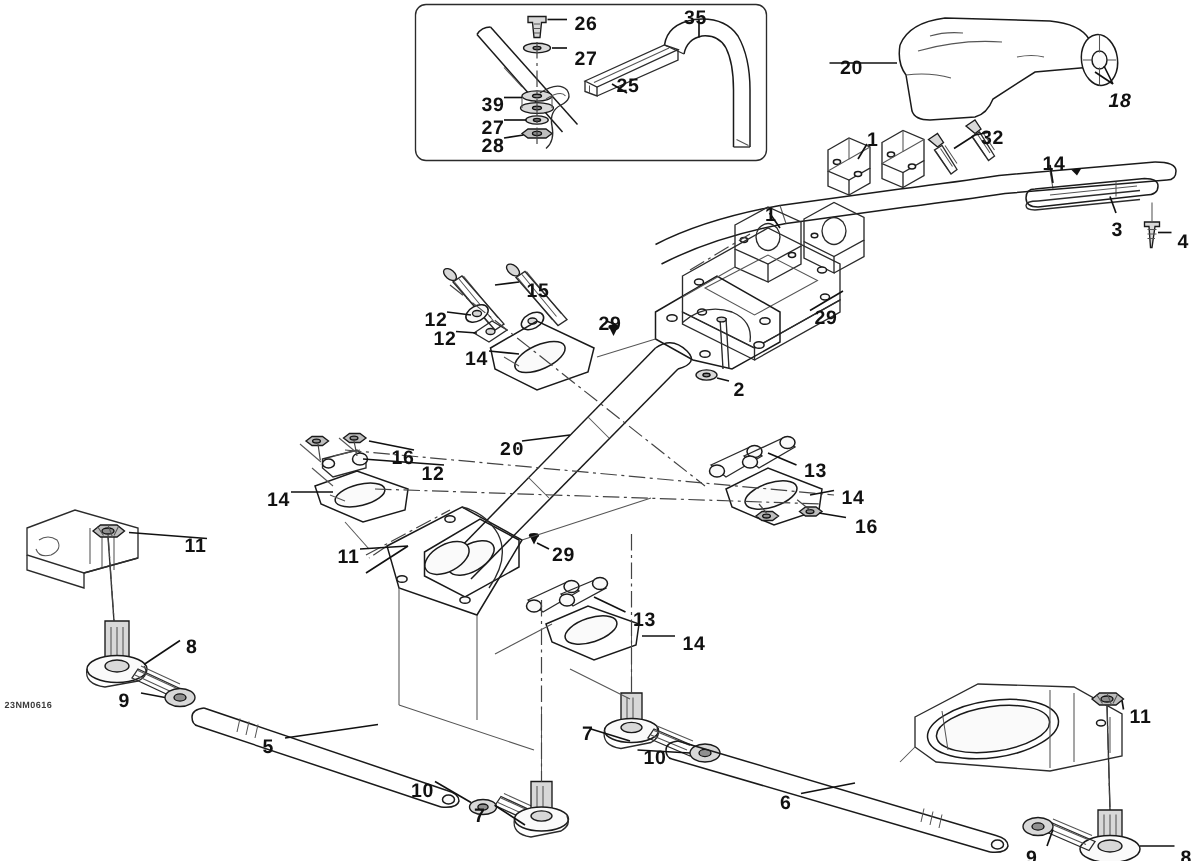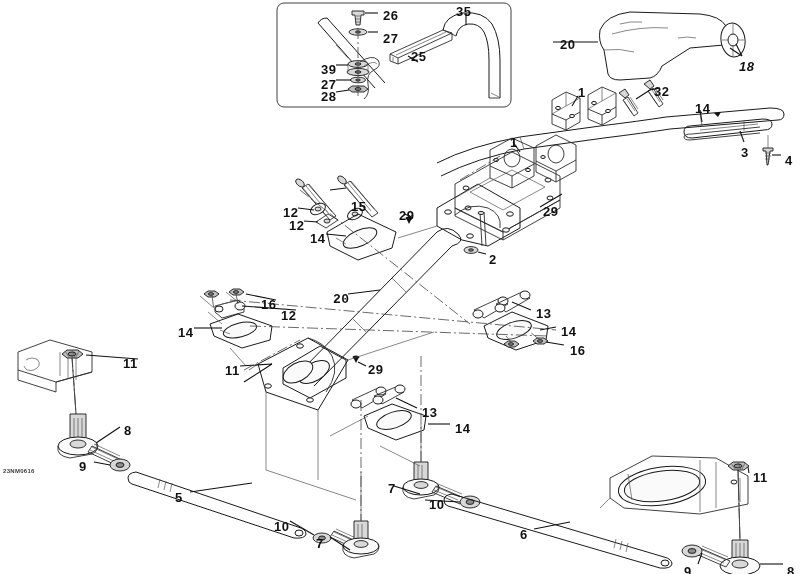--- a/index.html
+++ b/index.html
@@ -506,21 +506,21 @@
       <div class="callout cnum" style="left: 560px; top: 38px;">20</div>
       <div class="callout cnum" style="left: 739px; top: 60px; font-style: italic;">18</div>
       <div class="callout cnum" style="left: 578px; top: 86px;">1</div>
       <div class="callout cnum" style="left: 654px; top: 85px;">32</div>
       <div class="callout cnum" style="left: 695px; top: 102px;">14</div>
       <div class="callout cnum" style="left: 741px; top: 146px;">3</div>
       <div class="callout cnum" style="left: 785px; top: 154px;">4</div>
       <div class="callout cnum" style="left: 510px; top: 136px;">1</div>
       <div class="callout cnum" style="left: 543px; top: 205px;">29</div>
       <div class="callout cnum" style="left: 489px; top: 253px;">2</div>
-      <div class="callout cnum" style="left: 351px; top: 200px;">15</div>
+      <div class="callout cnum" style="left: 351px; top: 187px;">15</div>
       <div class="callout cnum" style="left: 283px; top: 206px;">12</div>
       <div class="callout cnum" style="left: 289px; top: 219px;">12</div>
       <div class="callout cnum" style="left: 310px; top: 232px;">14</div>
       <div class="callout cnum" style="left: 399px; top: 209px;">29</div>
       <div class="callout cnum" style="left: 333px; top: 293px; font-family: Liberation Mono, monospace;">20</div>
       <div class="callout cnum" style="left: 261px; top: 298px;">16</div>
       <div class="callout cnum" style="left: 281px; top: 309px;">12</div>
       <div class="callout cnum" style="left: 178px; top: 326px;">14</div>
       <div class="callout cnum" style="left: 536px; top: 307px;">13</div>
       <div class="callout cnum" style="left: 561px; top: 325px;">14</div>

